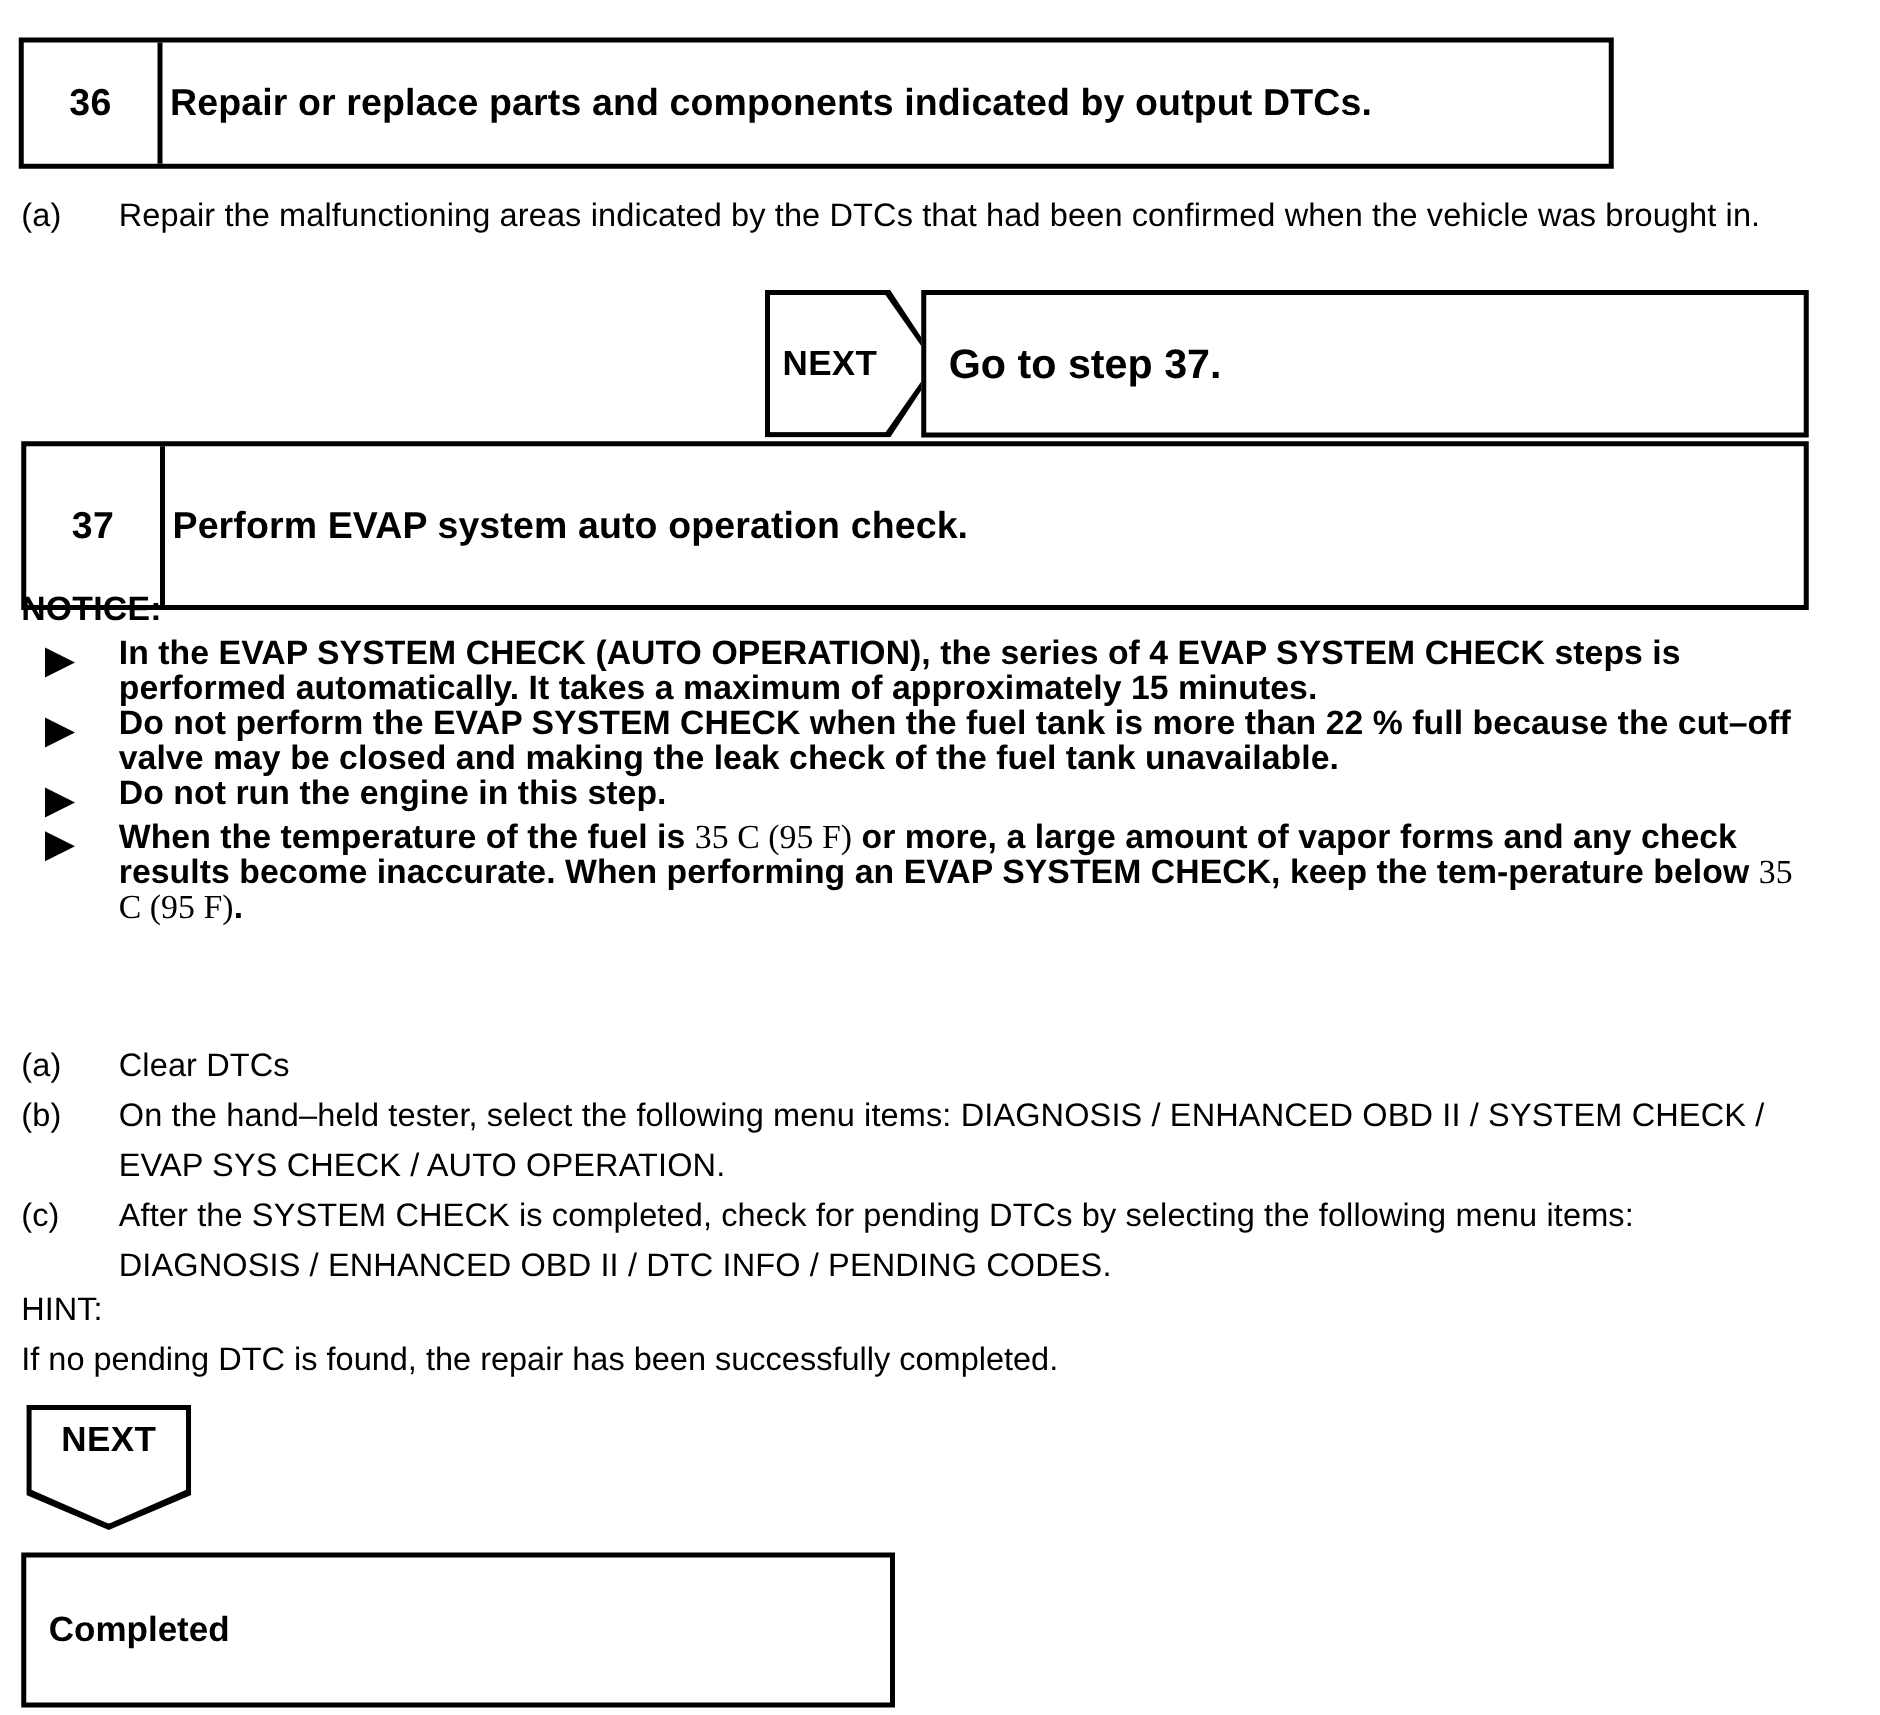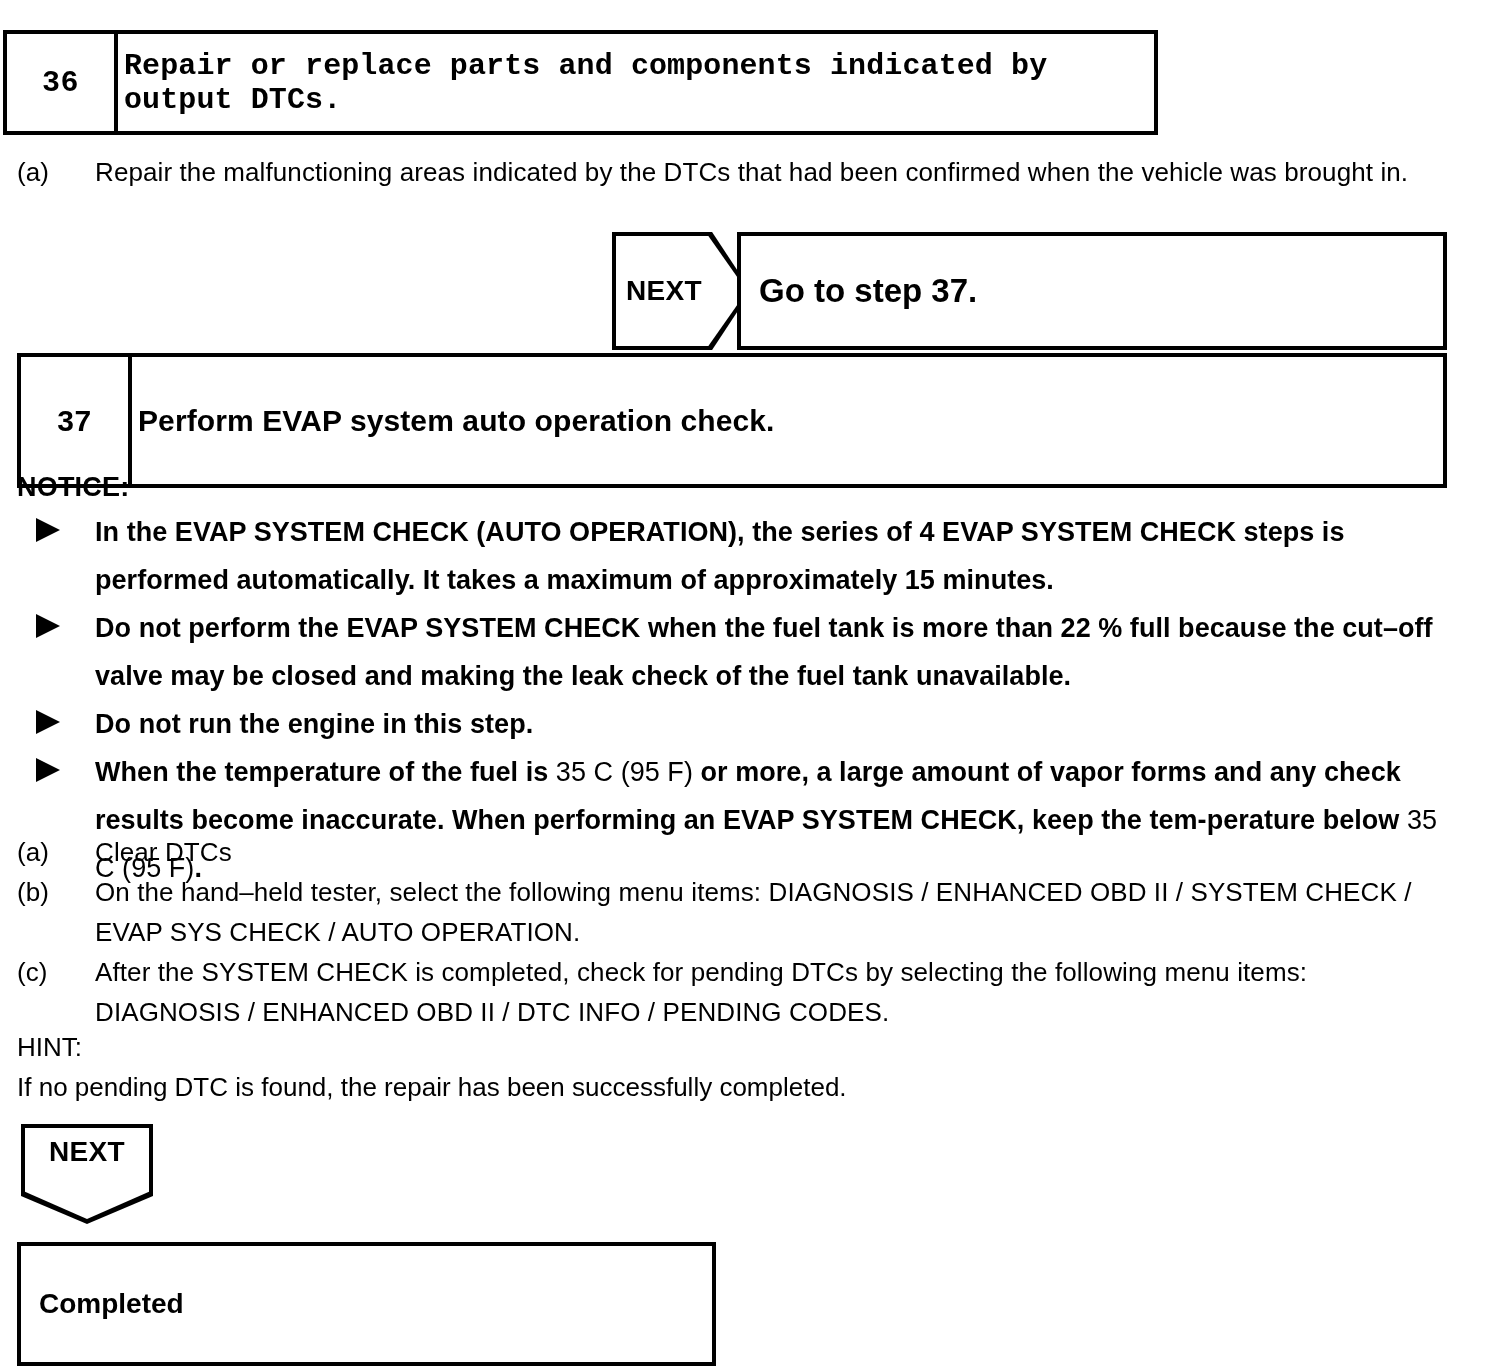--- a/index.html
+++ b/index.html
@@ -41,21 +41,21 @@
   .step-title {
     flex: 1 1 auto;
     display: flex;
     align-items: center;
     padding-left: 6px;
     font-size: 30px;
     font-weight: bold;
     letter-spacing: 0.1px;
   }
 
-  #step36-box { left: 3px; top: 30px; width: 1155px; height: 105px; font-family: Liberation Mono, monospace; }
+  #step36-box { left: 15px; top: 30px; width: 1276px; height: 105px; }
   #step37-box { left: 17px; top: 353px; width: 1430px; height: 135px; text-align: center; }
 
   
   .para {
     position: absolute;
     font-size: 26px;
     line-height: 40px;
     letter-spacing: 0.1px;
   }
   .para-row { display: flex; align-items: flex-start; }
@@ -154,33 +154,33 @@
   }
   #notice-list {
     position: absolute;
     left: 17px; top: 508px; width: 1436px;
   }
   .notice-item {
     display: flex;
     align-items: flex-start;
     font-size: 27px;
     font-weight: bold;
-    line-height: 48px;
+    line-height: 28px;
     letter-spacing: 0.05px;
   }
   .bullet-tri {
     flex: 0 0 auto;
     width: 78px;
     padding-top: 9px;
     padding-left: 17px;
     box-sizing: border-box;
   }
   .bullet-tri svg { display: block; }
   .notice-text { flex: 1 1 auto; }
-  .reg { font-weight: normal; }
+  .reg { font-weight: normal; font-family: Liberation Serif, serif; }
 
   
   #abc-list {
     position: absolute;
     left: 17px; top: 832px; width: 1436px;
   }
   .abc-item {
     display: flex;
     align-items: flex-start;
     font-size: 26px;

